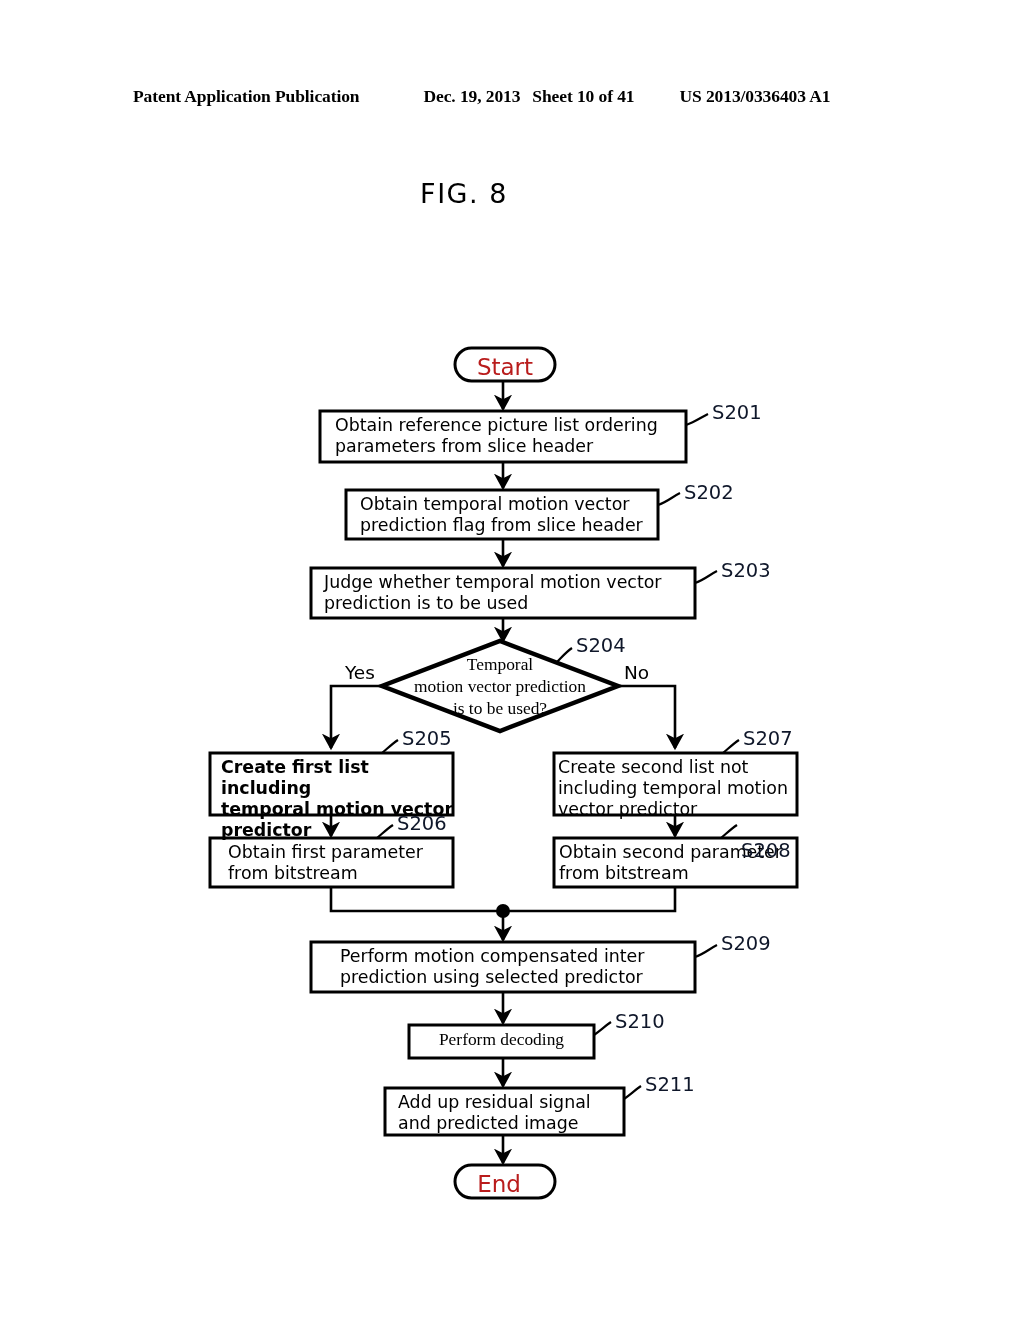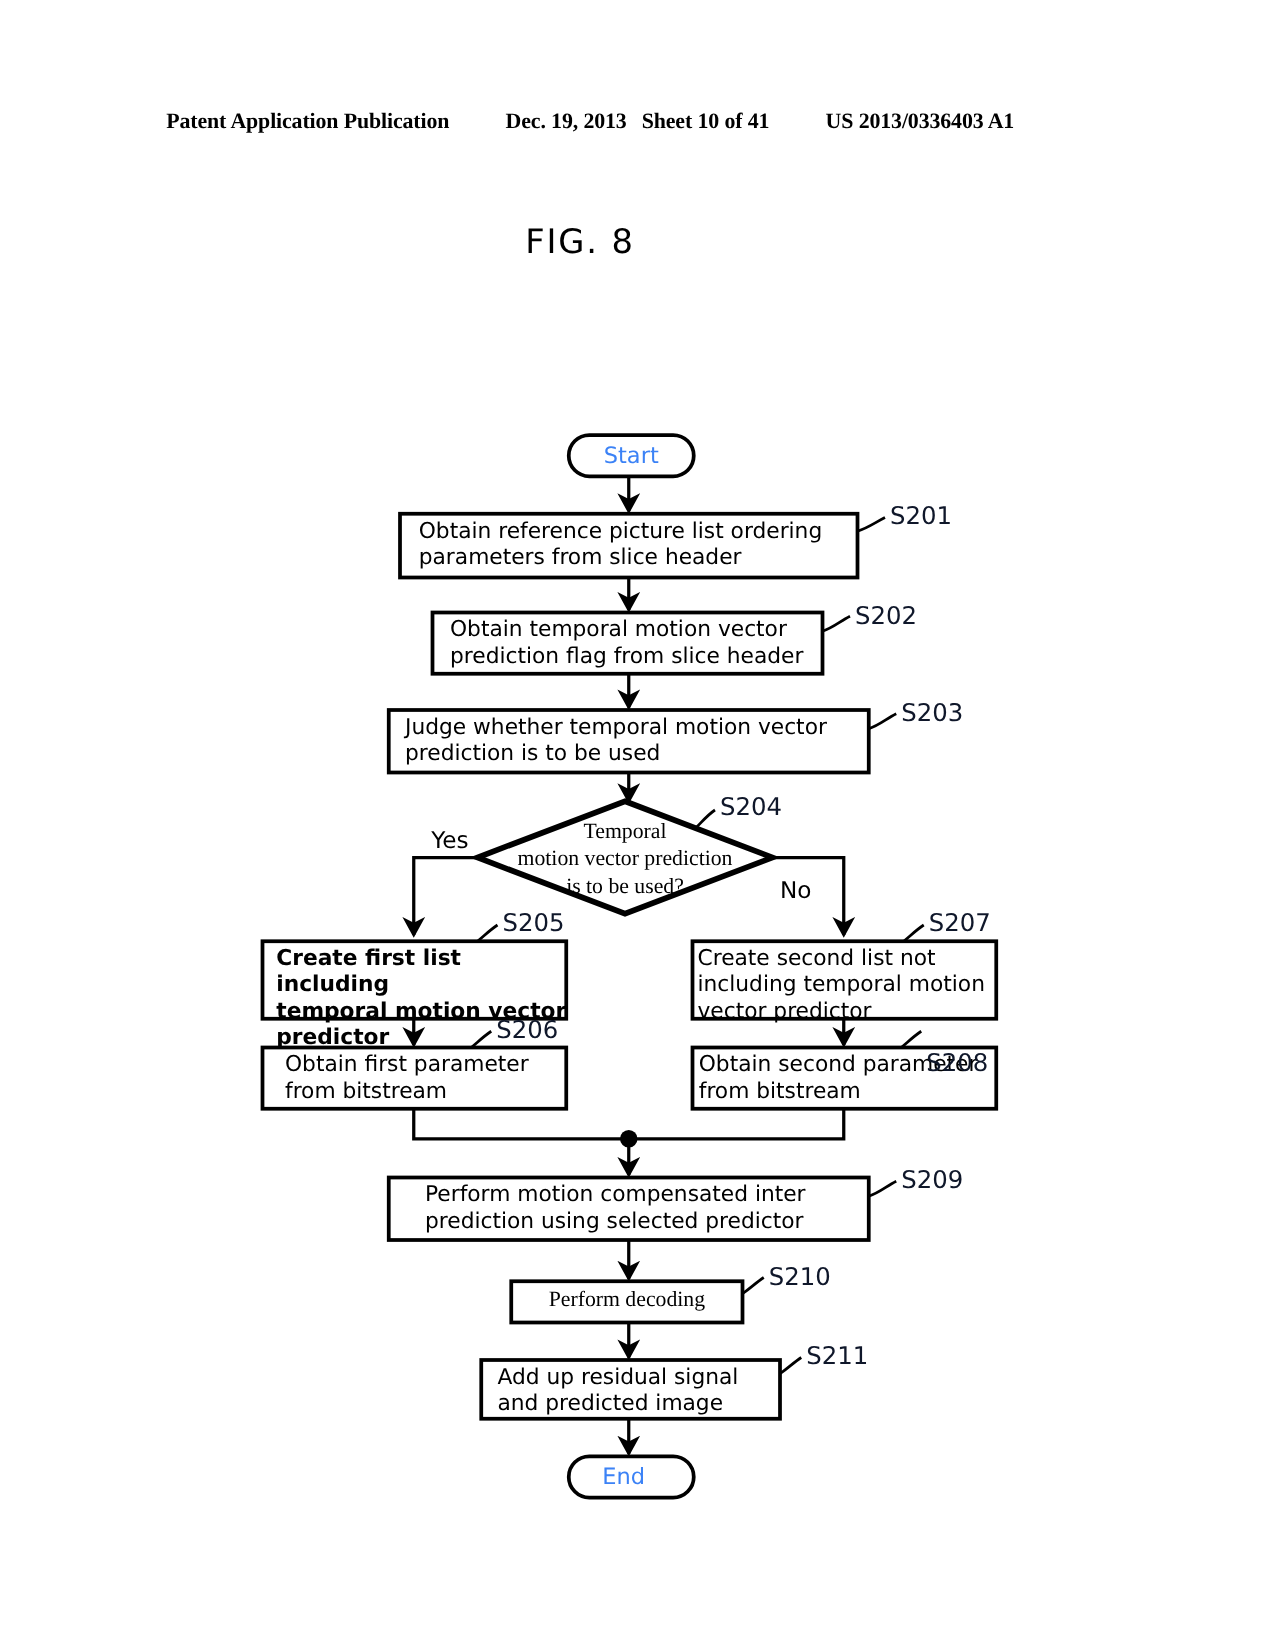--- a/index.html
+++ b/index.html
@@ -25,21 +25,21 @@
     height: 24px;
     display: flex;
     align-items: baseline;
     font-family: "Liberation Serif", serif;
     font-weight: bold;
     font-size: 17.5px;
     letter-spacing: -0.1px;
     white-space: nowrap;
   }
   .pub-header .hdr-pub { }
-  .pub-header .hdr-date { margin-left: 45px; }
+  .pub-header .hdr-date { margin-left: 64px; }
   .pub-header .hdr-sheet { margin-left: 12px; }
   .pub-header .hdr-num { margin-left: 45px; }
 
   
   .fig-title {
     position: absolute;
     top: 178px;
     left: 0;
     width: 928px;
     text-align: center;
@@ -65,23 +65,23 @@
     line-height: 21px;
     color: #000;
     white-space: pre-line;
   }
   .node-text.center { text-align: center; font-family: Liberation Serif, serif; }
   .node-text.left { text-align: left; }
 
   .term-text {
     position: absolute;
     font-family: "DejaVu Sans", sans-serif;
-    font-size: 18px;
+    font-size: 23px;
     text-align: center;
-    color: #3b82f6;
+    color: #b91c1c;
   }
 
   .step-label {
     position: absolute;
     font-family: "DejaVu Sans", sans-serif;
     font-size: 19.5px;
     color: #0f172a;
     white-space: nowrap;
   }
 
@@ -223,13 +223,13 @@
 <div class="step-label" style="left:576px; top:634px;">S204</div>
 <div class="step-label" style="left:402px; top:727px;">S205</div>
 <div class="step-label" style="left:397px; top:812px;">S206</div>
 <div class="step-label" style="left:743px; top:727px;">S207</div>
 <div class="step-label" style="left:741px; top:812px;margin-top:27px;">S208</div>
 <div class="step-label" style="left:721px; top:932px;">S209</div>
 <div class="step-label" style="left:615px; top:1010px;">S210</div>
 <div class="step-label" style="left:645px; top:1073px;">S211</div>
 
 <div class="branch-label" style="left:345px; top:662px;">Yes</div>
-<div class="branch-label" style="left:624px; top:662px;margin-top:40px;">No</div>
+<div class="branch-label" style="left:624px; top:662px;">No</div>
 
 </body></html>

